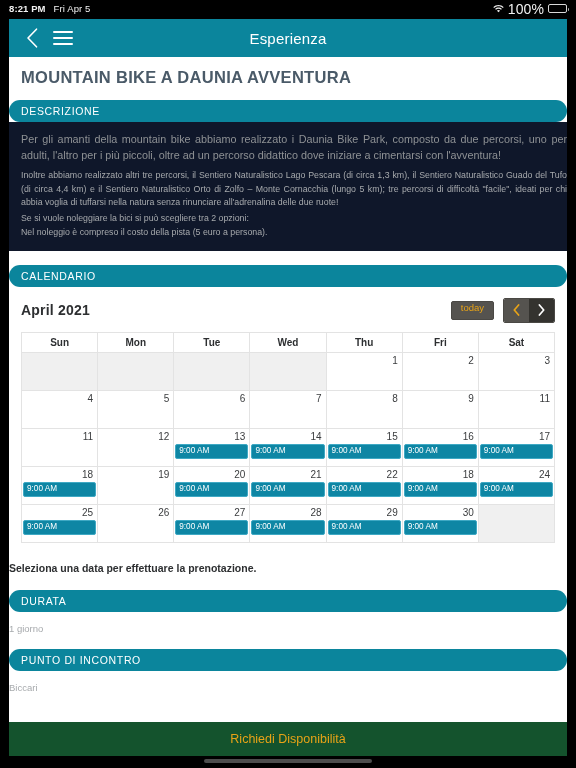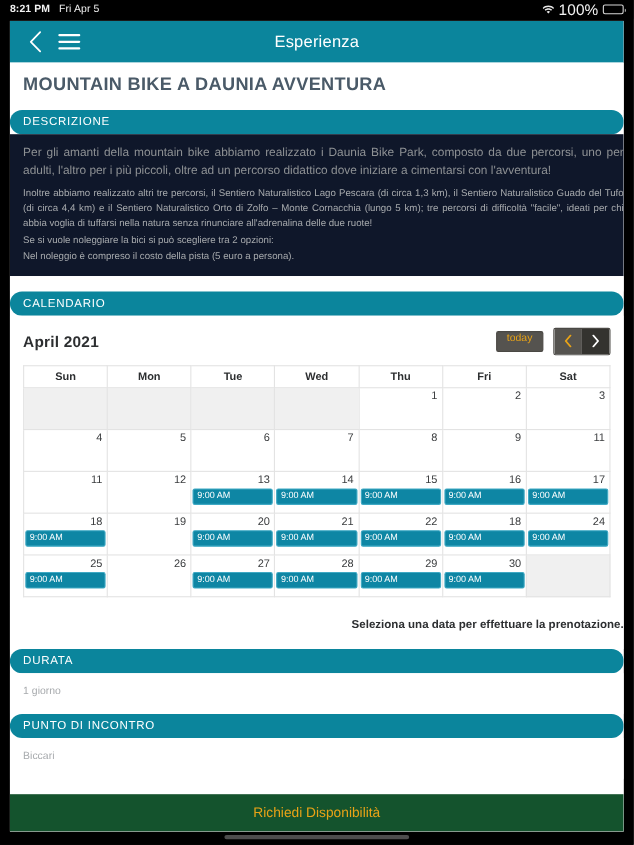--- a/index.html
+++ b/index.html
@@ -155,25 +155,25 @@
     font-size: 8.2px;
     padding: 1px 0 2px 3px;
     margin: 1px 1px 0 1px;
     border-radius: 2px;
     line-height: 1.25;
     cursor: pointer;
     white-space: nowrap; overflow: hidden;
   }
 
   .cal-hint {
-    text-align: right; font-size: 10.5px; font-weight: bold;
+    text-align: left; font-size: 10.5px; font-weight: bold;
     color: #2d2f31; padding: 11px 0 16px 0; background: #fff;
   }
 
-  .field-body { background: #fff; padding: 11px 12px 15px 12px; }
+  .field-body { background: #fff; padding: 11px 12px 15px 0; }
   .field-value { font-size: 9.5px; color: #a7aaad; }
 
   
   #cta {
     position: absolute; left: 0; bottom: 0;
     width: 558px; height: 34px;
     background: #14532d;
     display: flex; align-items: center; justify-content: center;
     color: #e8a317; font-size: 12.5px;
     cursor: pointer;

